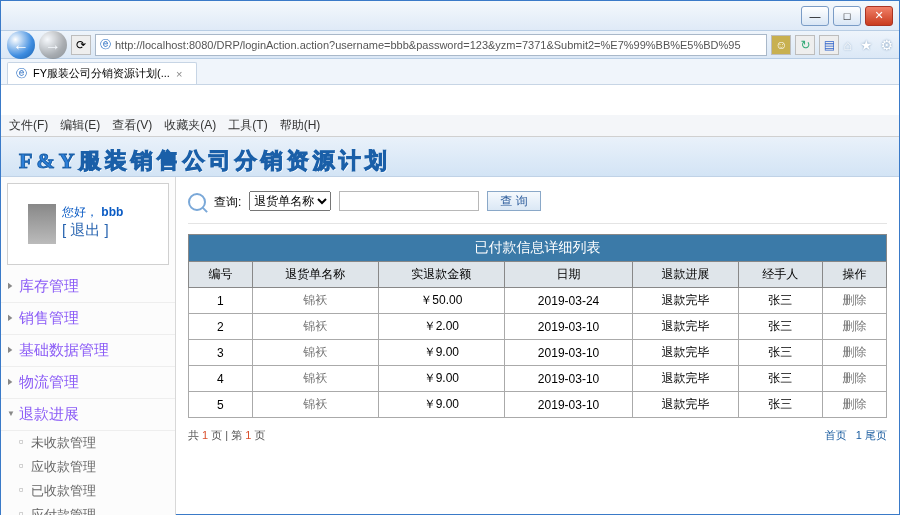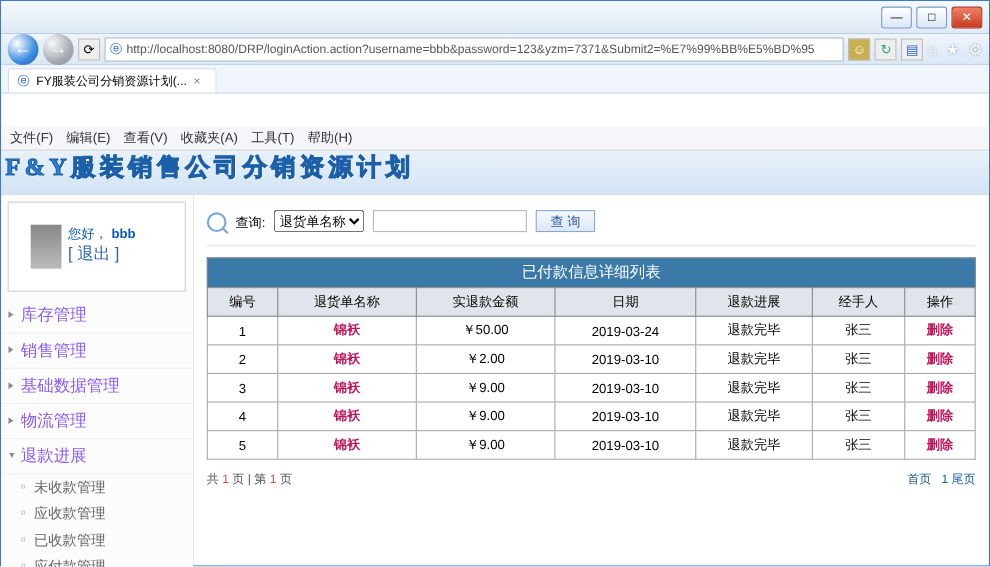--- a/index.html
+++ b/index.html
@@ -22,21 +22,21 @@
 
 
 .tabrow { height:26px; background:#f0f5fb; border-bottom:1px solid #c7d5e5; display:flex; align-items:flex-end; padding-left:6px; }
 .tab { height:22px; padding:0 14px 0 8px; background:#fff; border:1px solid #c7d5e5; border-bottom:none; font-size:11px; display:flex; align-items:center; gap:6px; position:relative; border-radius:2px 2px 0 0; }
 .tab .x { color:#888; font-size:11px; }
 
 
 .menubar { height:22px; background:#f4f6f9; border-bottom:1px solid #d0d0d0; display:flex; align-items:center; gap:12px; padding:0 8px; font-size:12px; color:#333;margin-top:30px; }
 
 
-.banner { height:40px; background:linear-gradient(#e9f1fa,#d3e4f5); border-bottom:1px solid #c0d2e6; display:flex; align-items:flex-start; padding-left:4px; }
+.banner { height:40px; background:linear-gradient(#e9f1fa,#d3e4f5); border-bottom:1px solid #c0d2e6; display:flex; align-items:flex-end; padding-left:18px; }
 .banner span { font-size:22px; font-weight:bold; letter-spacing:4px; color:#2c7fd9; font-family:"SimHei","Microsoft YaHei"; text-shadow:1px 1px 0 #fff; -webkit-text-stroke:1px #1a5fa8; }
 
 
 .content { display:flex; height:calc(515px - 30px - 28px - 26px - 22px - 40px - 2px); }
 .sidebar { width:175px; border-right:1px solid #d8d8d8; background:#fcfcfc; overflow-y:auto; }
 .userbox { border:1px solid #d0d0d0; margin:6px; padding:20px; display:flex; gap:6px; background:#fff; }
 .avatar { width:28px; height:40px; background:linear-gradient(#888,#bbb); }
 .userbox .hello { color:#0a5bc4; font-size:12px; }
 .userbox .logout { color:#2864b0; font-size:15px; }
 .navitem { padding:6px 8px 6px 18px; font-size:15px; color:#8b5cf6; border-bottom:1px solid #eee; position:relative; }
@@ -52,21 +52,21 @@
 .searchrow .mag { width:18px; height:18px; border:2px solid #7aa8d8; border-radius:50%; position:relative; }
 .searchrow .mag::after { content:""; position:absolute; width:6px; height:2px; background:#7aa8d8; transform:rotate(45deg); bottom:-2px; right:-4px; }
 .searchrow select { font-size:12px; height:20px; }
 .searchrow input[type=text] { height:20px; width:140px; border:1px solid #b8b8b8; }
 .qbtn { height:20px; padding:0 12px; border:1px solid #8aa8c8; background:linear-gradient(#f5f9fd,#dbe8f5); color:#2a5a9a; font-size:12px; }
 
 table.grid { width:100%; border-collapse:collapse; font-size:12px; }
 .grid caption { background:#3b7aa8; color:#fff; font-size:14px; padding:4px; border:1px solid #888; border-bottom:none; }
 .grid th { background:#dfe5ea; border:1px solid #888; padding:4px 6px; font-weight:normal; }
 .grid td { border:1px solid #aaa; padding:4px 6px; text-align:center; }
-.grid td.lnk { color:#be185d; font-weight:bold;margin-top:39px; }
+.grid td.lnk { color:#737373; font-weight:normal;margin-top:39px; }
 .pager { margin-top:10px; font-size:11px; display:flex; justify-content:space-between; color:#555; }
 .pager b { color:#d94f2c; font-weight:normal; }
 .pager .r a { color:#175a9e; margin-left:6px; }
 </style>
 </head>
 <body>
 
 <div class="win">
   <div class="titlebar">
     <div class="tbtn">—</div>

